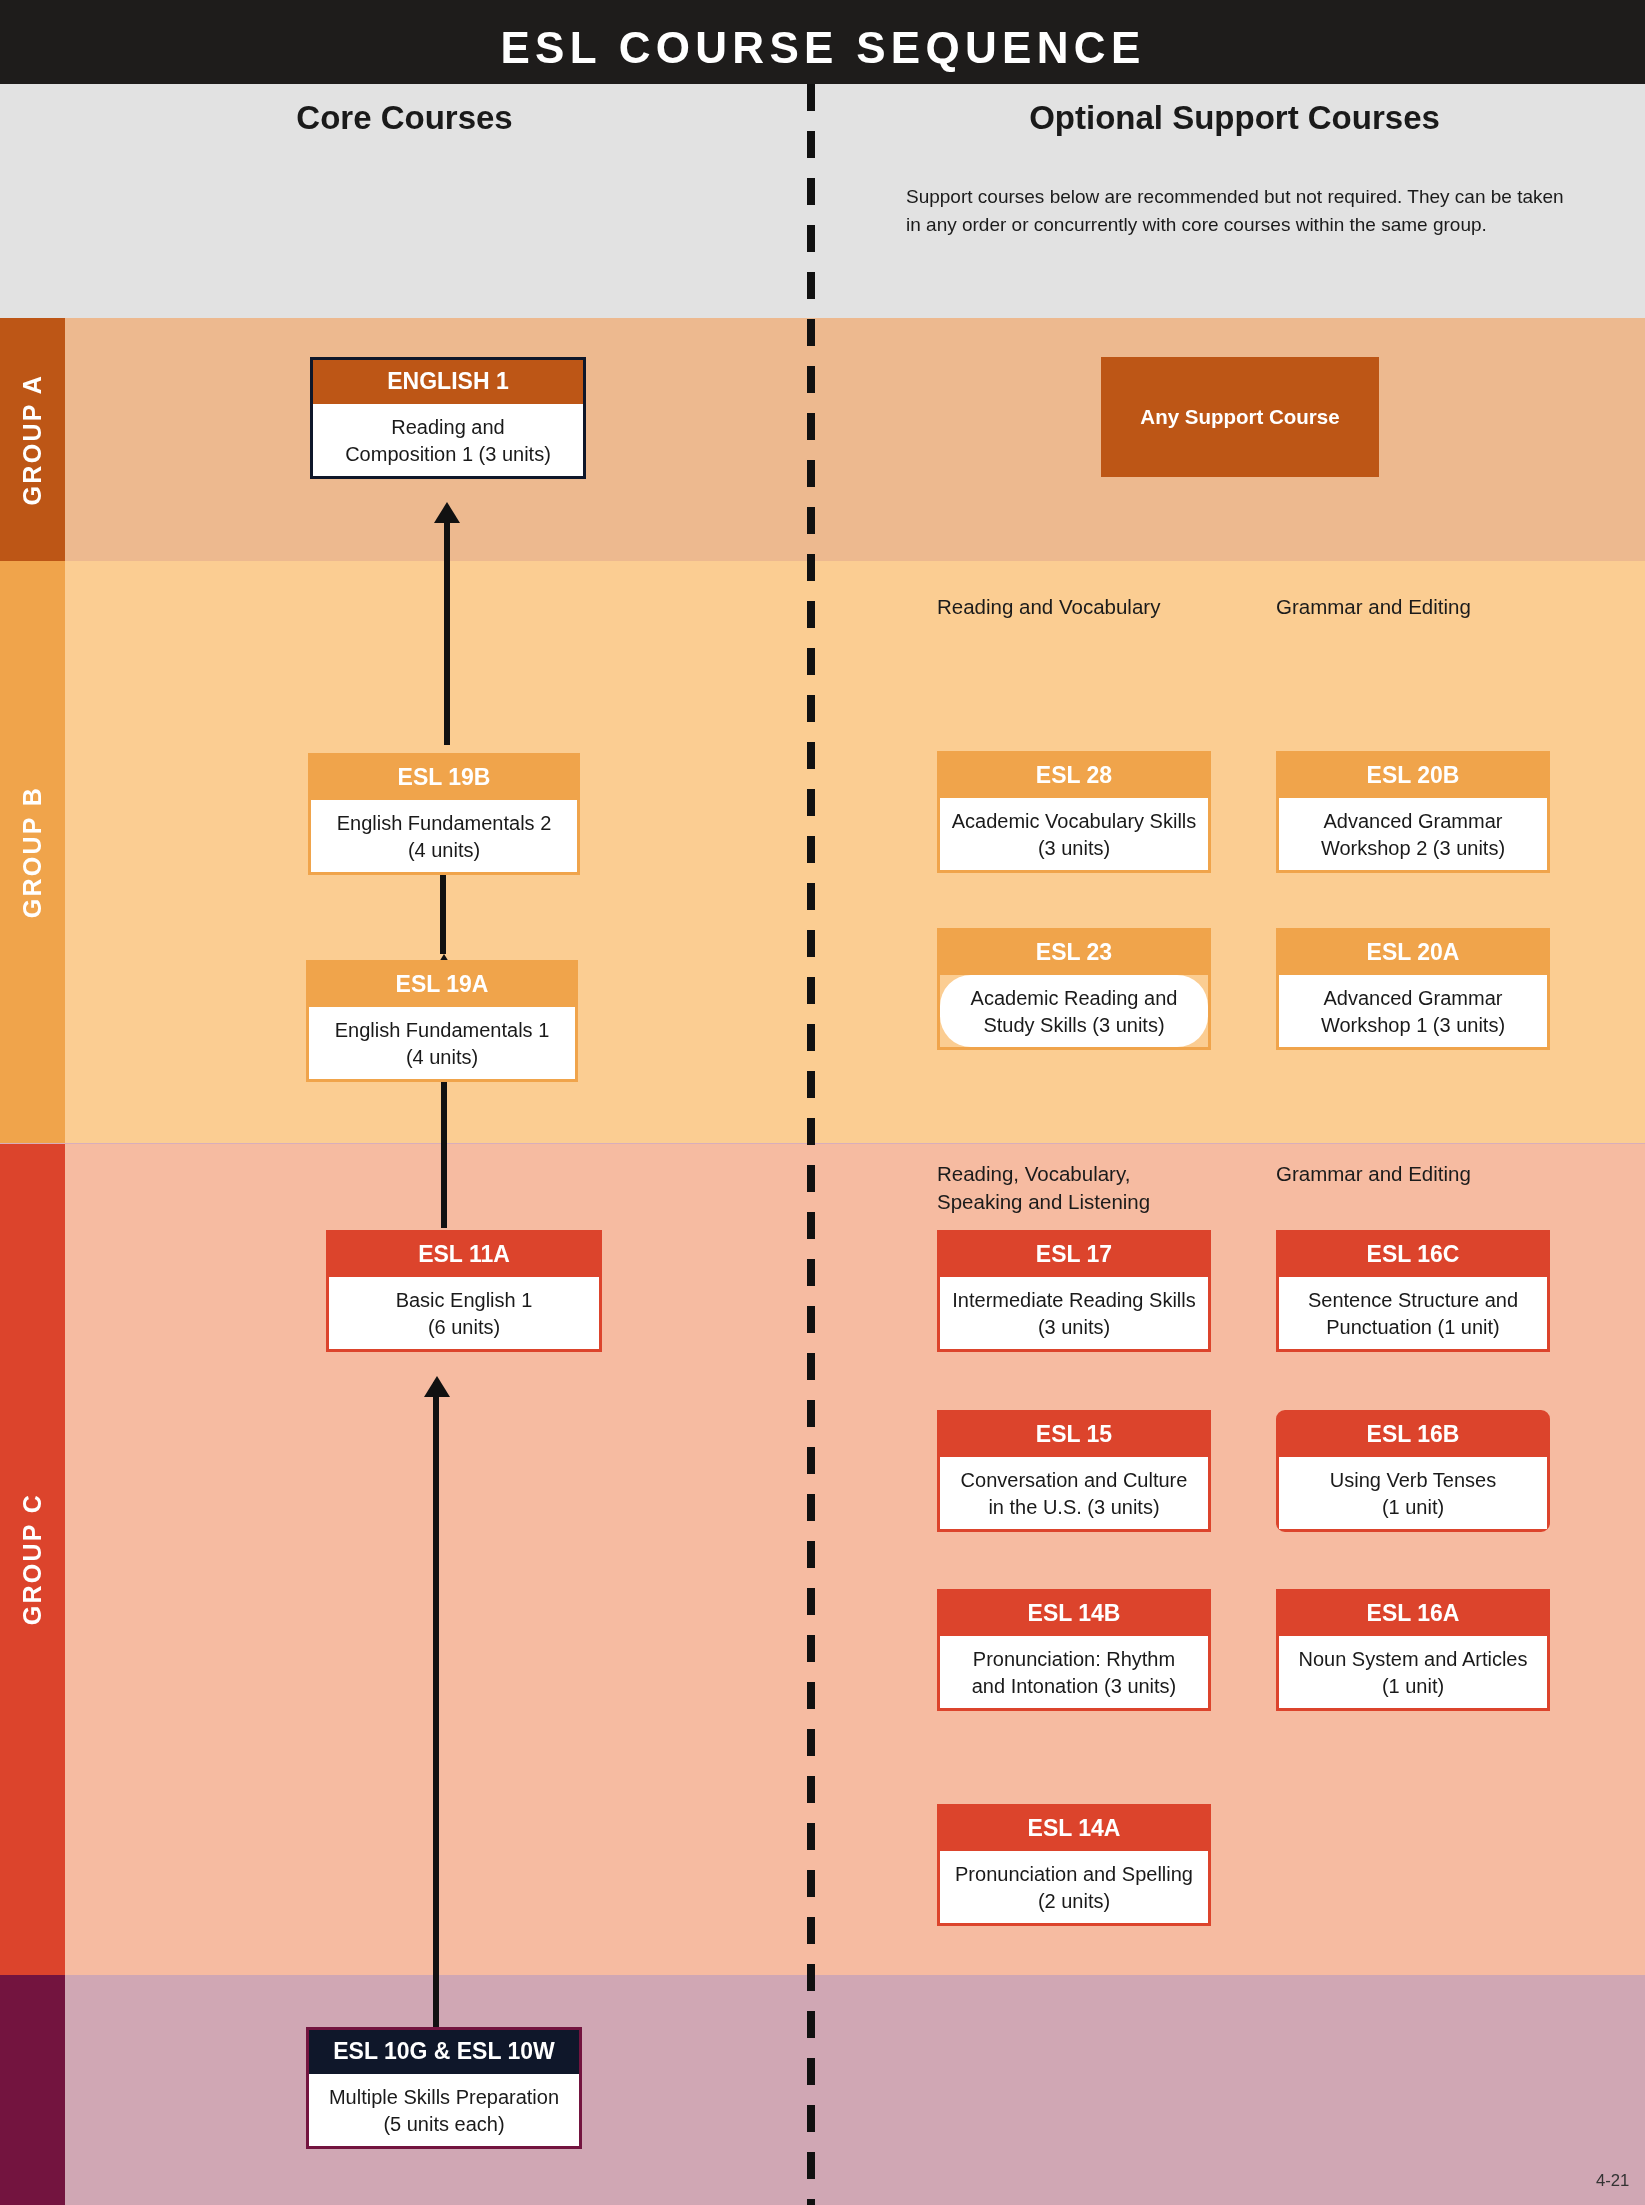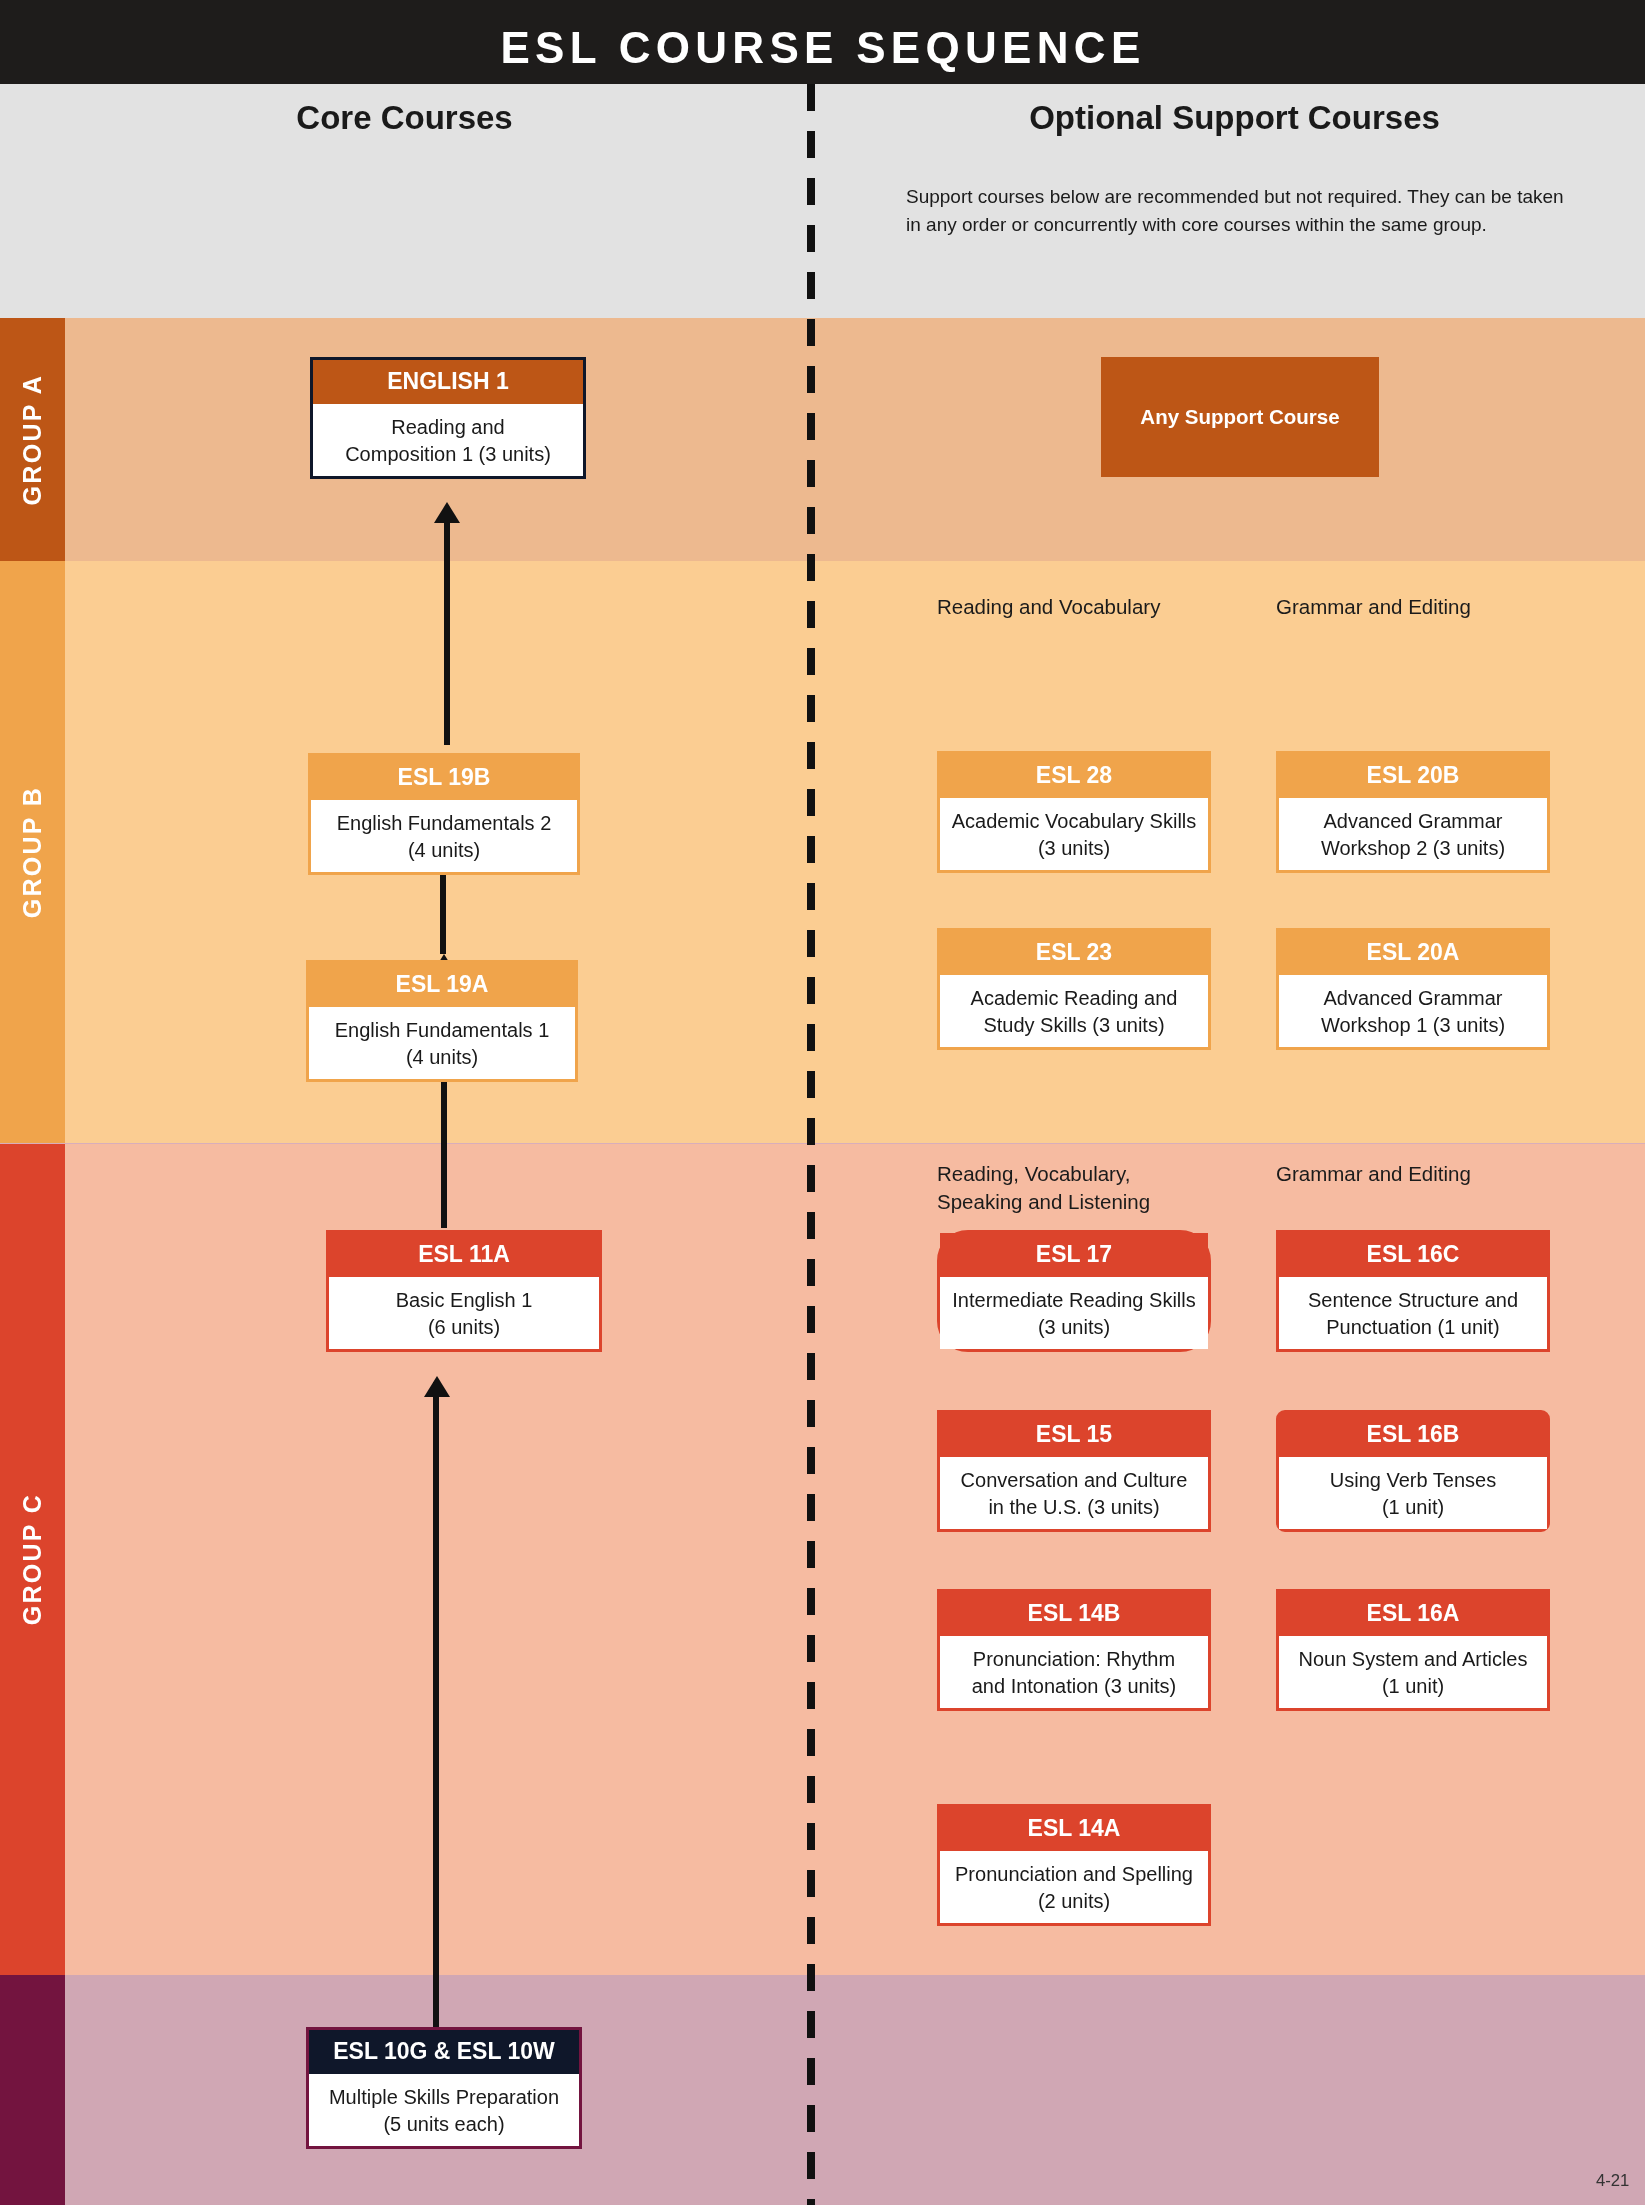--- a/index.html
+++ b/index.html
@@ -191,21 +191,21 @@
 </div>
 
 <div class="course-box b-box" style="left:937px; top:751px; width:274px;">
   <div class="hdr">ESL 28</div>
   <div class="body" style="white-space:pre-line;">Academic Vocabulary Skills
 (3 units)</div>
 </div>
 
 <div class="course-box b-box" style="left:937px; top:928px; width:274px;">
   <div class="hdr">ESL 23</div>
-  <div class="body" style="white-space:pre-line;">Academic Reading and
+  <div class="body" style="white-space:pre-line;border-radius:31px;">Academic Reading and
 Study Skills (3 units)</div>
 </div>
 
 <div class="course-box b-box" style="left:1276px; top:751px; width:274px;">
   <div class="hdr">ESL 20B</div>
   <div class="body" style="white-space:pre-line;">Advanced Grammar
 Workshop 2 (3 units)</div>
 </div>
 
 <div class="course-box b-box" style="left:1276px; top:928px; width:274px;">
@@ -217,21 +217,21 @@
 <div class="subhead" style="left:937px; top:1160px; width:335px; white-space:pre-line;">Reading, Vocabulary,
 Speaking and Listening</div>
 <div class="subhead" style="left:1276px; top:1160px; width:357px; white-space:pre-line;">Grammar and Editing</div>
 
 <div class="course-box c-box" style="left:326px; top:1230px; width:276px;">
   <div class="hdr">ESL 11A</div>
   <div class="body" style="white-space:pre-line;">Basic English 1
 (6 units)</div>
 </div>
 
-<div class="course-box c-box" style="left:937px; top:1230px; width:274px;border-radius:31px;">
+<div class="course-box c-box" style="left:937px; top:1230px; width:274px;">
   <div class="hdr">ESL 17</div>
   <div class="body" style="white-space:pre-line;">Intermediate Reading Skills
 (3 units)</div>
 </div>
 
 <div class="course-box c-box" style="left:937px; top:1410px; width:274px;">
   <div class="hdr">ESL 15</div>
   <div class="body" style="white-space:pre-line;">Conversation and Culture
 in the U.S. (3 units)</div>
 </div>

